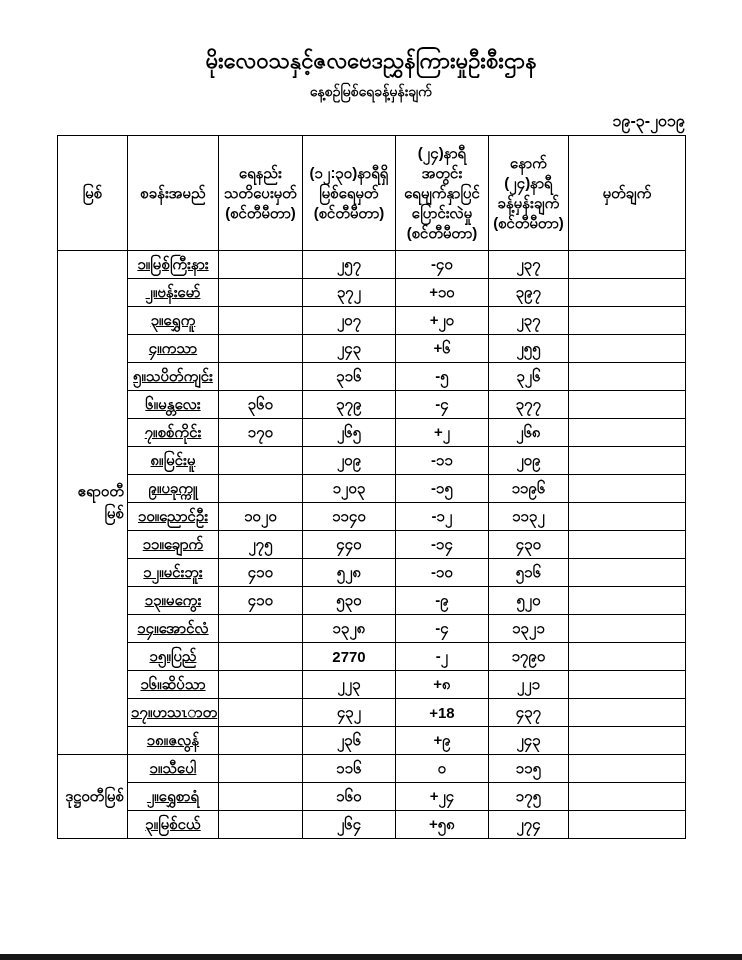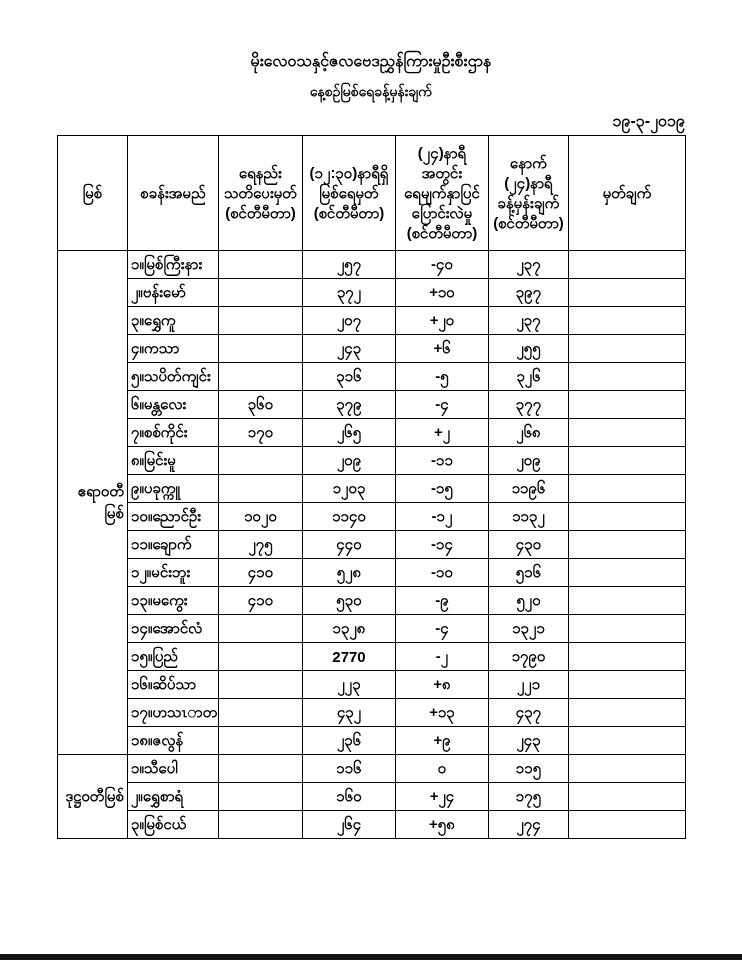--- a/index.html
+++ b/index.html
@@ -9,21 +9,21 @@
     background:#ffffff;
     font-family:"Liberation Sans", sans-serif;
     color:#000;
     overflow:hidden;
     margin:0 auto;
   }
   .title-block{
     position:absolute;top:46px;left:0;width:742px;
     text-align:center;font-weight:bold;
   }
-  .title-line1{font-size:16px;line-height:30px;}
+  .title-line1{font-size:22px;line-height:30px;}
   .title-line2{font-size:14px;line-height:30px;}
   .report-date{
     position:absolute;top:110px;right:57px;
     font-size:16px;font-weight:bold;
   }
   table.report{
     position:absolute;left:57px;top:135px;
     width:628px;
     border-collapse:collapse;
     table-layout:fixed;
@@ -40,21 +40,21 @@
     text-align:center;
     vertical-align:middle;
     white-space:pre-line;
     line-height:20px;
     font-weight:bold;
   }
   table.report tbody td{height:27px;}
   td.river{
     text-align:right;vertical-align:middle;font-size:15px;
   }
-  td.station{text-align:left;padding-left:5px;white-space:nowrap;}
+  td.station{text-align:center;padding-left:5px;white-space:nowrap;text-decoration:underline;}
   td.num{text-align:center;}
   td.remark{}
   .page-bottom-edge{
     position:absolute;left:0;bottom:0;width:742px;height:6px;
     background:#161616;
   }
 </style>
 </head>
 <body>
 
@@ -225,21 +225,21 @@
           <td class="num"></td>
           <td class="num">၂၂၃</td>
           <td class="num">+၈</td>
           <td class="num">၂၂၁</td>
           <td class="remark"></td>
         </tr>
         <tr>
           <td class="station">၁၇။ဟသၤာတ</td>
           <td class="num"></td>
           <td class="num">၄၃၂</td>
-          <td class="num">+၁၃</td>
+          <td class="num">+18</td>
           <td class="num">၄၃၇</td>
           <td class="remark"></td>
         </tr>
         <tr>
           <td class="station">၁၈။ဇလွန်</td>
           <td class="num"></td>
           <td class="num">၂၃၆</td>
           <td class="num">+၉</td>
           <td class="num">၂၄၃</td>
           <td class="remark"></td>

